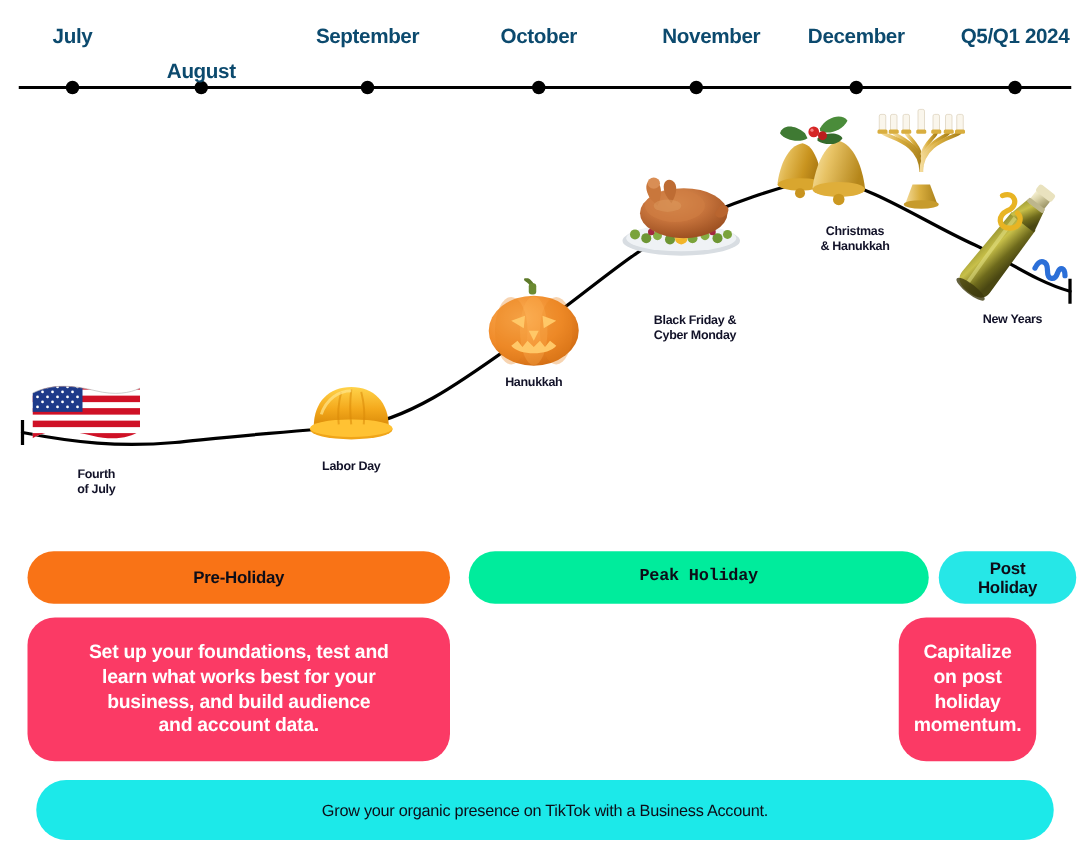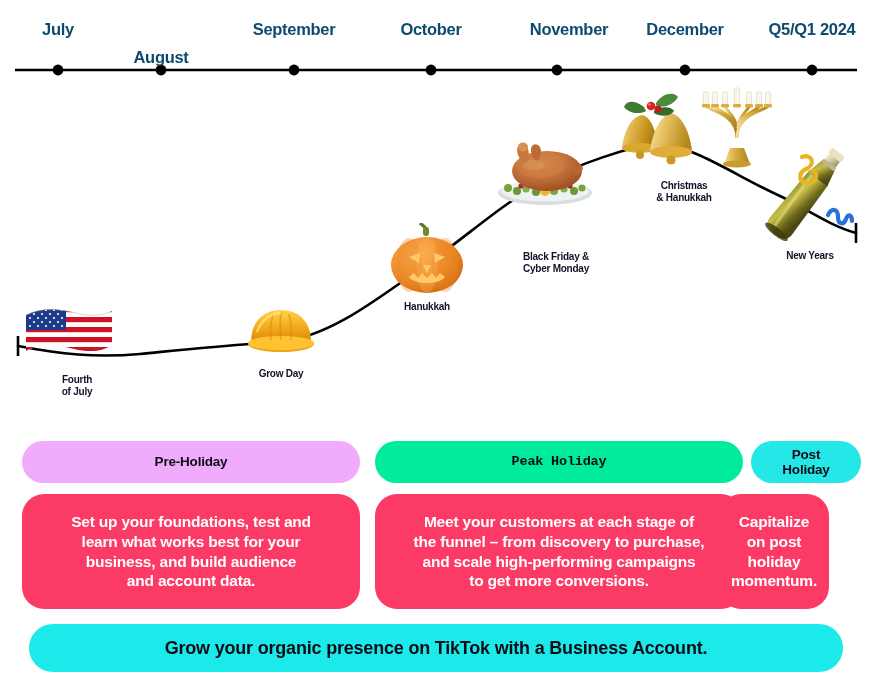--- a/index.html
+++ b/index.html
@@ -137,22 +137,22 @@
     position: absolute;
     left: 29px;
     top: 624px;
     width: 814px;
     height: 48px;
     border-radius: 24px;
     display: flex;
     align-items: center;
     justify-content: center;
     text-align: center;
-    font-size: 18px;
-    font-weight: 700;
+    font-size: 13px;
+    font-weight: 400;
     color: #0d0d18;
     letter-spacing: -0.2px;
     box-sizing: border-box;
   }
 </style>
 </head>
 <body>
 
 <div id="infographic">
 
@@ -444,46 +444,42 @@
 
         <path d="M50,18 C60,14 64,26 54,30 C46,34 46,44 56,44 C64,44 66,36 62,32" fill="none" stroke="#E8B424" stroke-width="4.2" stroke-linecap="round"></path>
 
         <path d="M76,76 C80,68 86,70 86,78 C86,86 92,86 94,80 C96,74 100,76 100,82" fill="none" stroke="#2B6FD8" stroke-width="4.2" stroke-linecap="round"></path>
       </svg>
     </div>
 
     <div id="event-labels">
         <div class="event-label" style="left: 77px; top: 288px;">Fourth
 of July</div>
-        <div class="event-label" style="left: 281px; top: 282px;">Grow Day</div>
+        <div class="event-label" style="left: 281px; top: 282px;">Labor Day</div>
         <div class="event-label" style="left: 427px; top: 215px;">Hanukkah</div>
         <div class="event-label" style="left: 556px; top: 130px; margin-top: 35px;">Black Friday &amp;
 Cyber Monday</div>
         <div class="event-label" style="left: 684px; top: 94px;">Christmas
 &amp; Hanukkah</div>
         <div class="event-label" style="left: 810px; top: 164px;">New Years</div>
       </div>
   </div>
 
   <div class="phase-row" id="phase-row">
-      <div class="phase-pill" style="left: 22px; width: 338px; background: #f0abfc;">Pre-Holiday</div>
+      <div class="phase-pill" style="left: 22px; width: 338px; background: #f97316;">Pre-Holiday</div>
       <div class="phase-pill" style="left: 375px; width: 368px; background: rgb(0, 236, 156); font-family: Liberation Mono, monospace;">Peak Holiday</div>
       <div class="phase-pill" style="left: 751px; width: 110px; background: rgb(38, 231, 231);">Post
 Holiday</div>
     </div>
 
   <div class="cards-row" id="cards-row">
       <div class="desc-card" style="left: 22px; width: 338px; background: rgb(251, 58, 101);">Set up your foundations, test and
 learn what works best for your
 business, and build audience
 and account data.</div>
-      <div class="desc-card" style="left: 375px; width: 368px; background: rgb(251, 58, 101);">Meet your customers at each stage of
-the funnel – from discovery to purchase,
-and scale high-performing campaigns
-to get more conversions.</div>
       <div class="desc-card" style="left: 719px; width: 110px; background: rgb(251, 58, 101);">Capitalize
 on post
 holiday
 momentum.</div>
     </div>
 
   <div class="bottom-banner" id="bottom-banner" style="background: rgb(28, 233, 233); color: rgb(13, 13, 24);">Grow your organic presence on TikTok with a Business Account.</div>
 
 </div>
 

